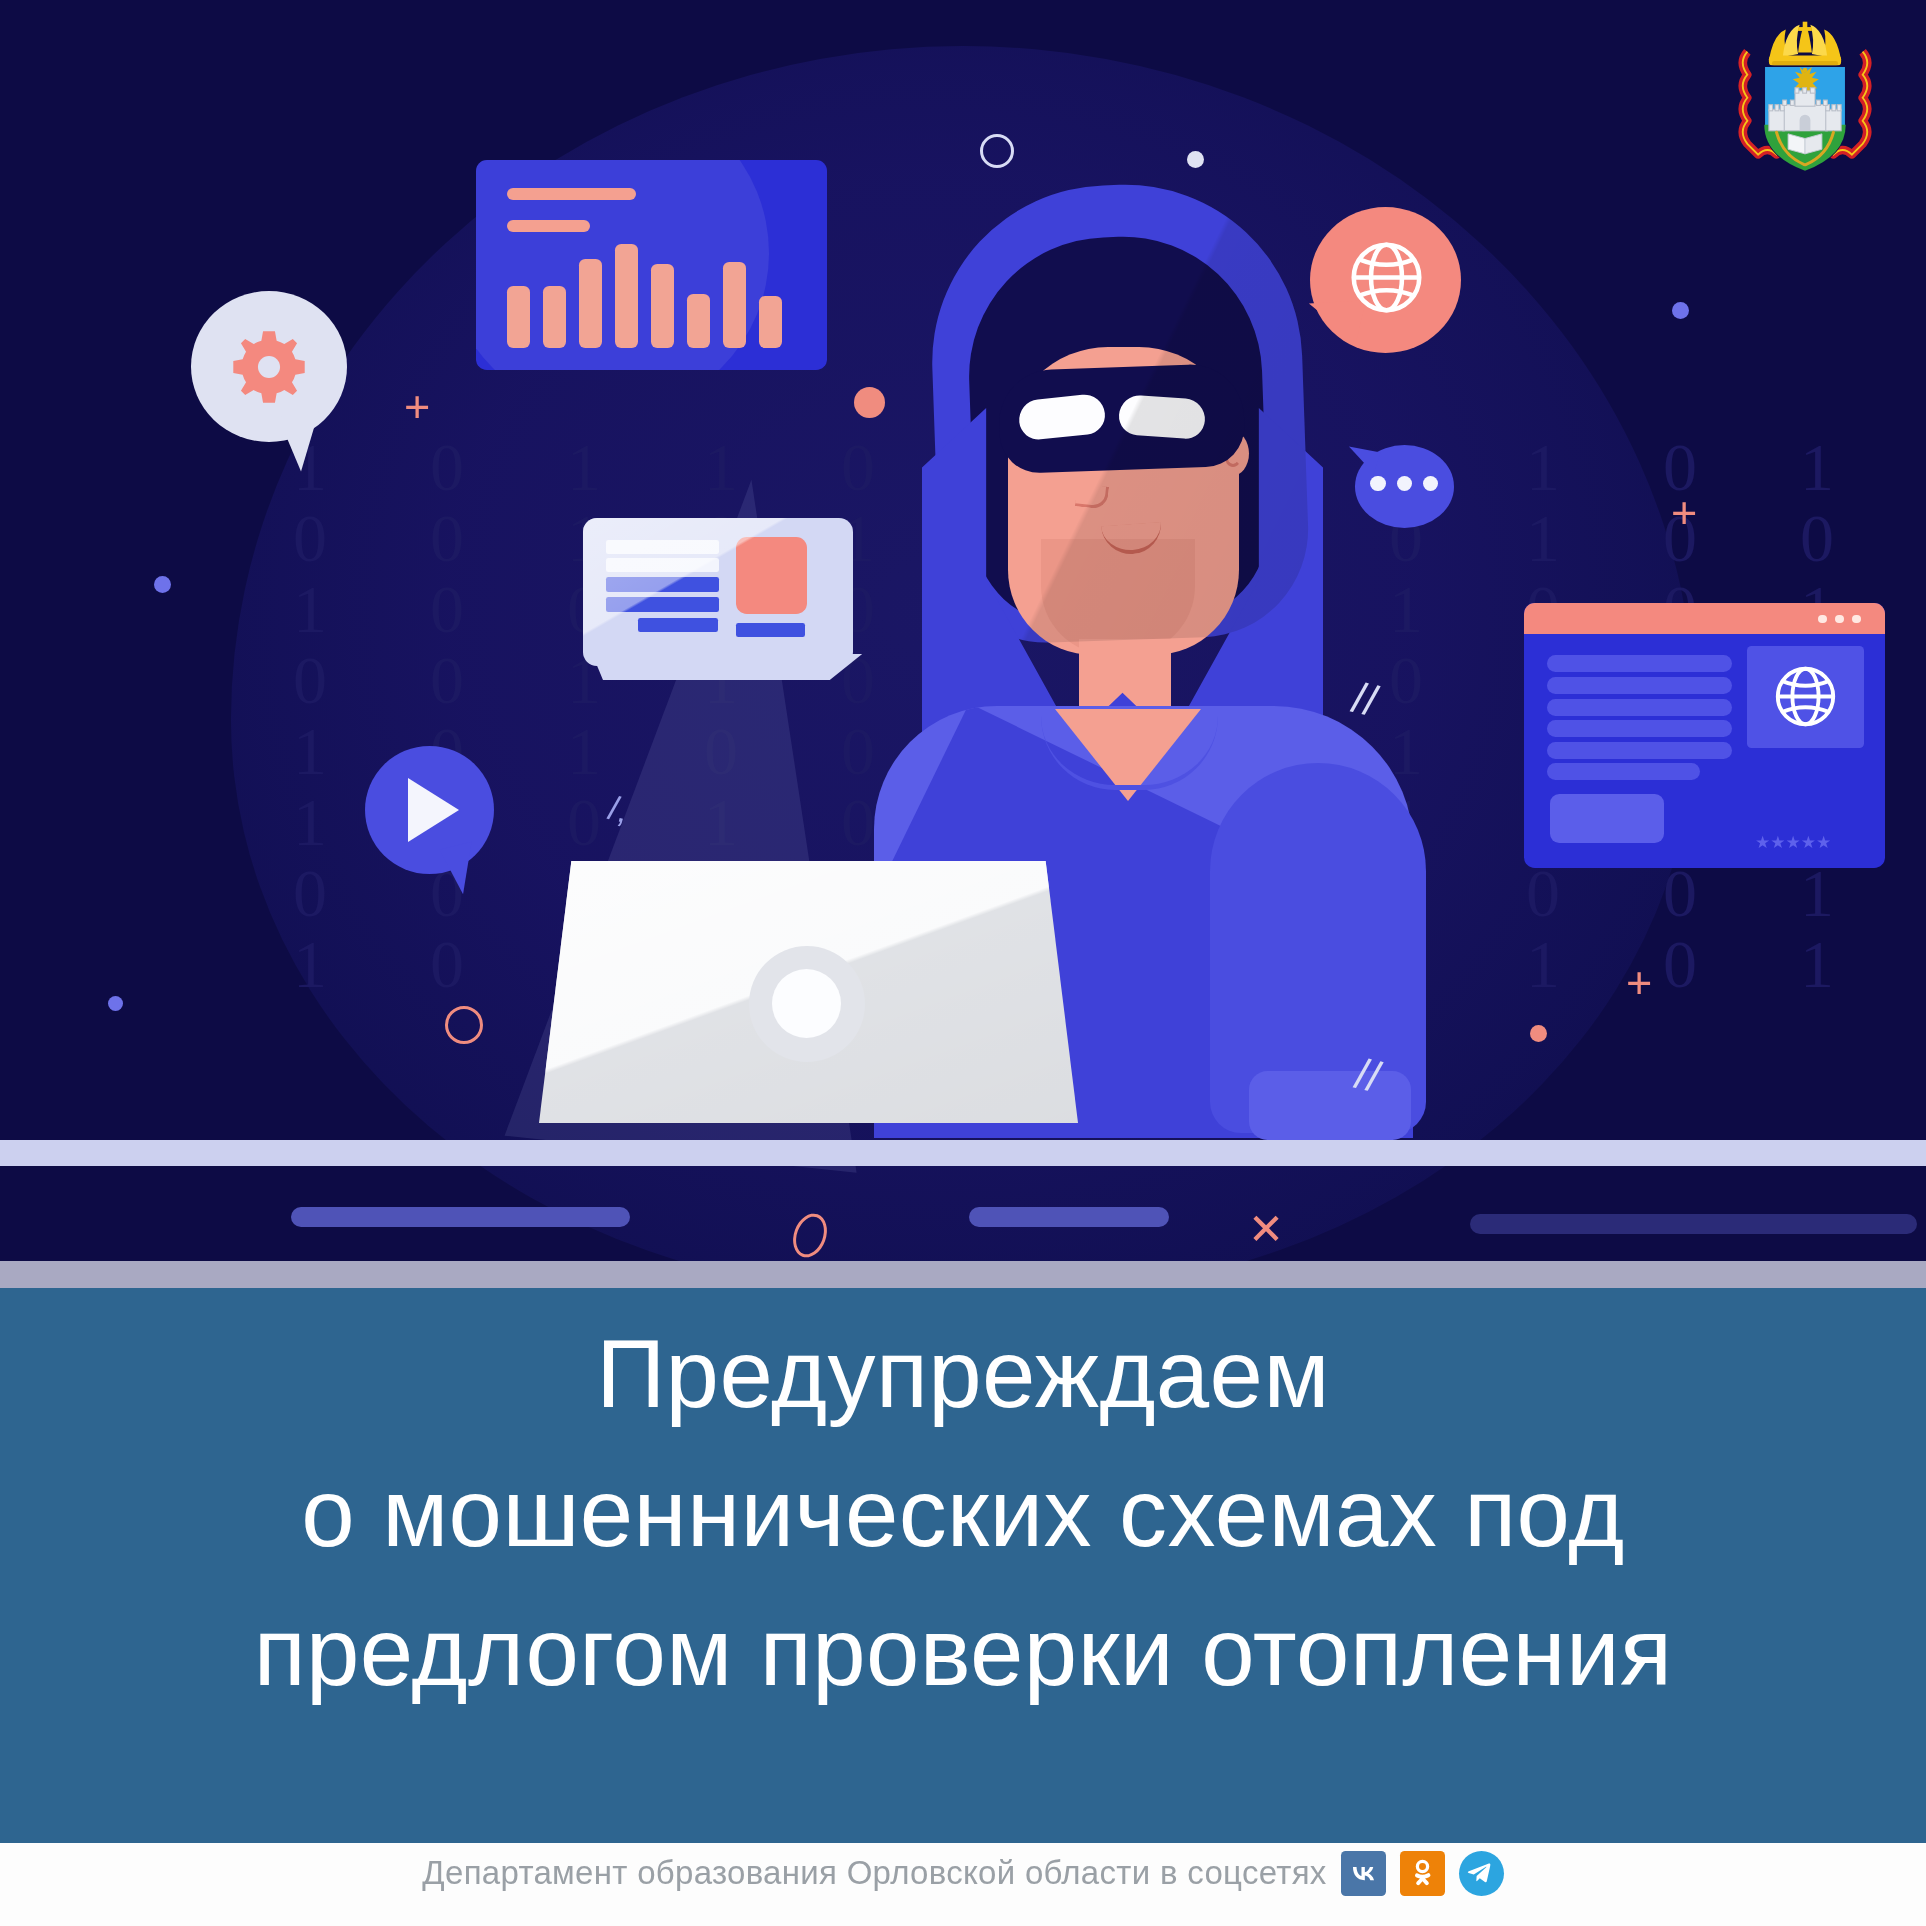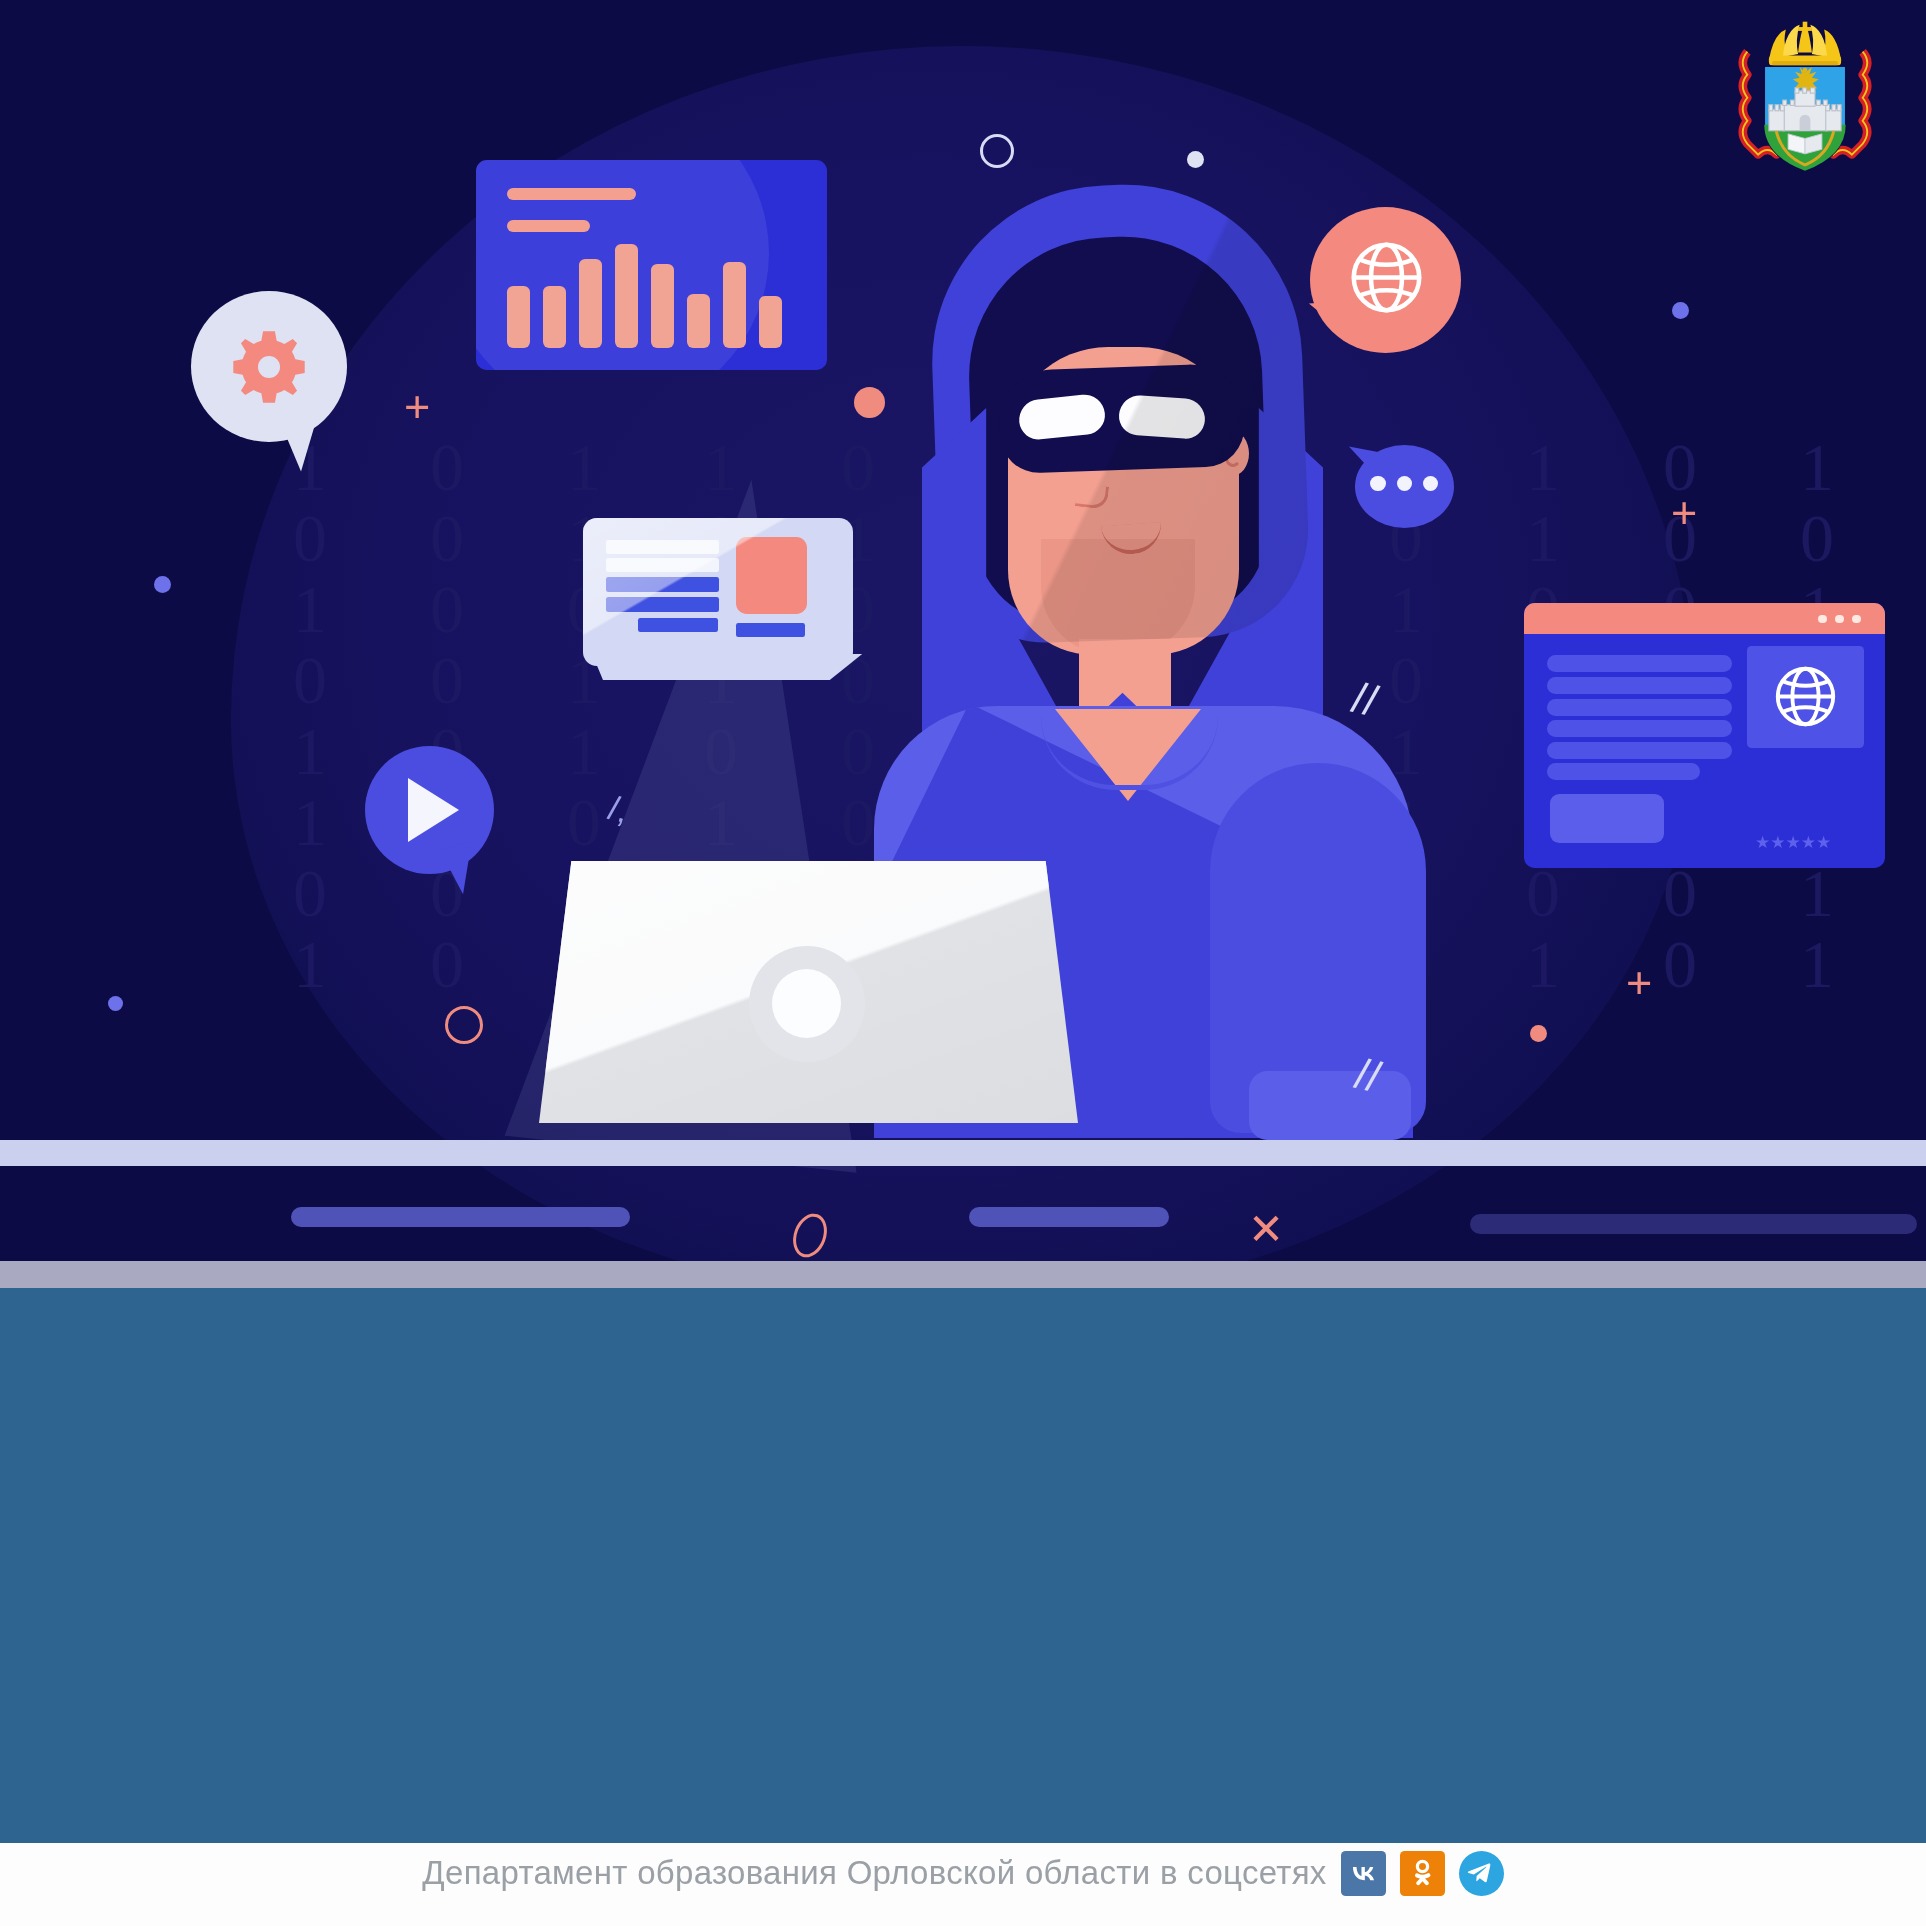--- a/index.html
+++ b/index.html
@@ -435,20 +435,25 @@
           <path d="M58 150 q8 30 36 42"></path>
           <path d="M132 150 q-8 30 -36 42"></path>
         </g>
       </svg>
     </div>
 
   </div>
 
   <div id="divider"></div>
   <div id="banner"></div>
+  <div id="banner-title">
+    <div>Предупреждаем</div>
+    <div>о мошеннических схемах под</div>
+    <div>предлогом проверки отопления</div>
+  </div>
 
   <div id="footer">
     <div id="footer-inner">
       <div id="footer-text">Департамент образования Орловской области в соцсетях</div>
 
       <div class="soc soc-vk">
         <svg viewBox="0 0 40 40" width="34" height="34">
           <path fill="#ffffff" d="M21.6 28.4c-8.4 0-13.2-5.8-13.4-15.4h4.2c.14 7 3.3 10 5.8 10.6V13h3.96v6.1c2.48-.27 5.08-3.1 5.96-6.1h3.95c-.67 3.7-3.5 6.5-5.5 7.67 2 .94 5.2 3.4 6.42 7.73h-4.35c-.95-3-3.35-5.3-6.48-5.6v5.6z"></path>
         </svg>
       </div>

